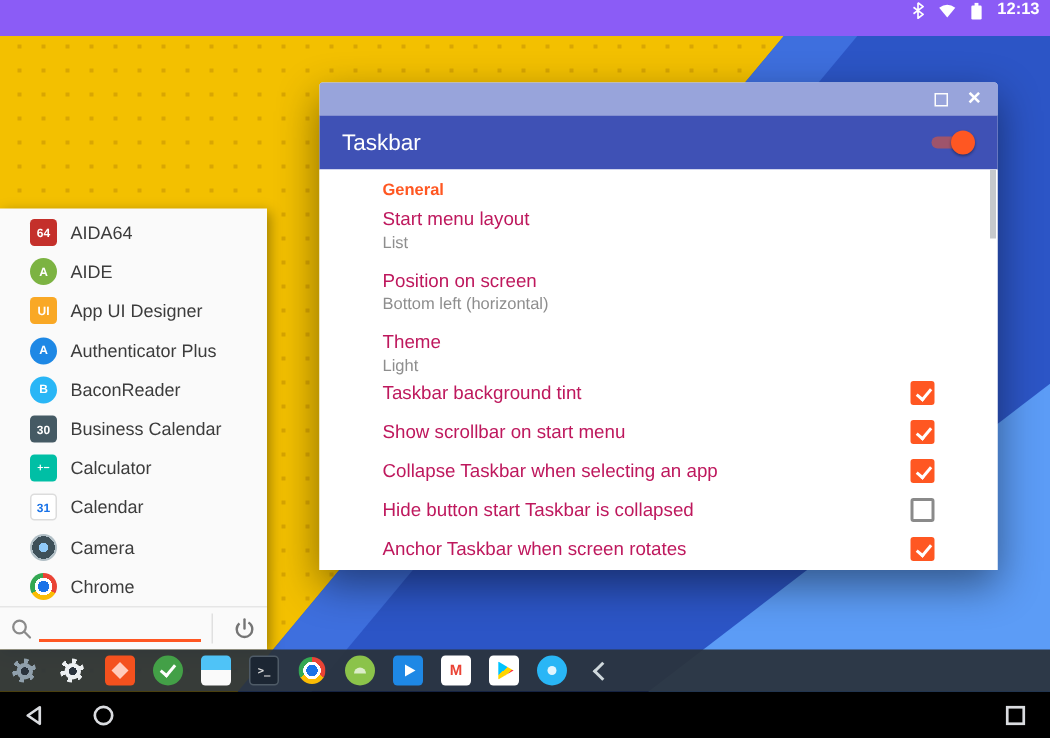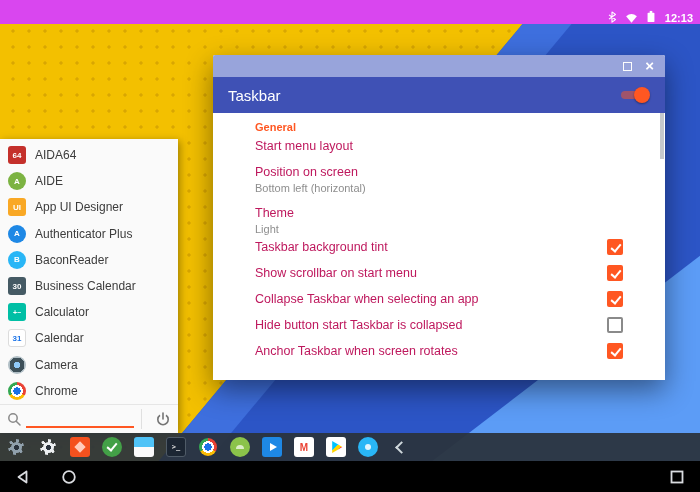--- a/index.html
+++ b/index.html
@@ -12,22 +12,22 @@
   .wp-layer { position:absolute; inset:0; }
   .wp-yellow { background-color:#F3C000;
     background-image: radial-gradient(circle,#D9A602 1.5px, transparent 1.7px);
     background-size:16px 16px; background-position:5px 7px; }
   .wp-blue-main  { background:#2C55C6; clip-path:polygon(77.5% 0,100% 0,100% 100%,19% 100%); }
   .wp-blue-stripe{ background:#3E6FDE; clip-path:polygon(77.5% 0,84.5% 0,26% 100%,19% 100%); }
   .wp-blue-light { background:#5C9CF6; clip-path:polygon(56% 100%,100% 52%,100% 100%); }
   .wp-navy       { background:#24449E; clip-path:polygon(87% 0,100% 0,100% 16%); }
 
   
-  .statusbar { position:absolute; top:0; left:0; right:0; height:24px; background:#d946ef;
-    display:flex; align-items:flex-end; justify-content:flex-end; gap:6px; padding:0 7px; z-index:60; }
+  .statusbar { position:absolute; top:0; left:0; right:0; height:24px; background:#8b5cf6;
+    display:flex; align-items:flex-start; justify-content:flex-end; gap:6px; padding:0 7px; z-index:60; }
   .sb-time { color:#fff; font-size:11px; font-weight:bold; margin-left:2px; }
 
   
   .window { position:absolute; left:213px; top:55px; width:452px; height:325px;
     display:flex; flex-direction:column; background:#fff; border-radius:2px 2px 0 0;
     box-shadow:0 10px 28px rgba(0,0,0,.45); z-index:20; }
   .deco { height:22px; background:#98A4DB; border-radius:2px 2px 0 0;
     display:flex; align-items:center; justify-content:flex-end; gap:13px; padding:0 11px; }
   .deco-max { width:9px; height:9px; border:1.5px solid #FDFDFD; display:inline-block; }
   .deco-close { color:#fff; font-size:15px; line-height:14px; font-weight:bold; }
@@ -50,21 +50,21 @@
   .cb { width:16px; height:16px; border-radius:2px; position:relative; flex:none; }
   .cb.on { background:#FF5722; }
   .cb.on::after { content:""; position:absolute; left:5.5px; top:2.5px; width:4px; height:8px;
     border:solid #fff; border-width:0 2px 2px 0; transform:rotate(40deg); }
   .cb.off { border:2px solid #8A8A8A; background:#fff; }
 
   
   .startmenu { position:absolute; left:0; top:139px; width:178px; height:294px; background:#FAFAFA;
     box-shadow:2px 2px 8px rgba(0,0,0,.35); display:flex; flex-direction:column; z-index:25; }
   .app-list { flex:1; overflow:hidden; padding-top:3px; }
-  .app-row { display:flex; align-items:center; height:26.2px; padding:0 8px; gap:9px; }
+  .app-row { display:flex; align-items:center; height:26.2px; padding:0 20px; gap:9px; }
   .app-row .label { font-size:12px; color:#3C3C3C; white-space:nowrap; }
   .appicon { width:18px; height:18px; border-radius:3px; flex:none;
     display:flex; align-items:center; justify-content:center;
     font-size:8px; font-weight:bold; color:#fff; }
   .ic-aida   { background:#C4302B; } .ic-aida::after { content:"64"; }
   .ic-aide   { background:#7CB342; border-radius:50%; } .ic-aide::after { content:"A"; }
   .ic-appui  { background:#F9A825; } .ic-appui::after { content:"UI"; }
   .ic-auth   { background:#1E88E5; border-radius:50%; } .ic-auth::after { content:"A"; }
   .ic-bacon  { background:#29B6F6; border-radius:50%; } .ic-bacon::after { content:"B"; }
   .ic-bizcal { background:#455A64; } .ic-bizcal::after { content:"30"; }
@@ -166,20 +166,21 @@
       <span class="toggle">
         <span class="track"></span>
         <span class="thumb"></span>
       </span>
     </div>
     <div class="content">
       <div class="section-header">General</div>
       <div id="settings-list">
           <div class="item twoline">
             <div class="t">Start menu layout</div>
+            <div class="s">List</div>
           </div>
           <div class="item twoline">
             <div class="t">Position on screen</div>
             <div class="s">Bottom left (horizontal)</div>
           </div>
           <div class="item twoline">
             <div class="t">Theme</div>
             <div class="s">Light</div>
           </div>
           <div class="item cbrow">

